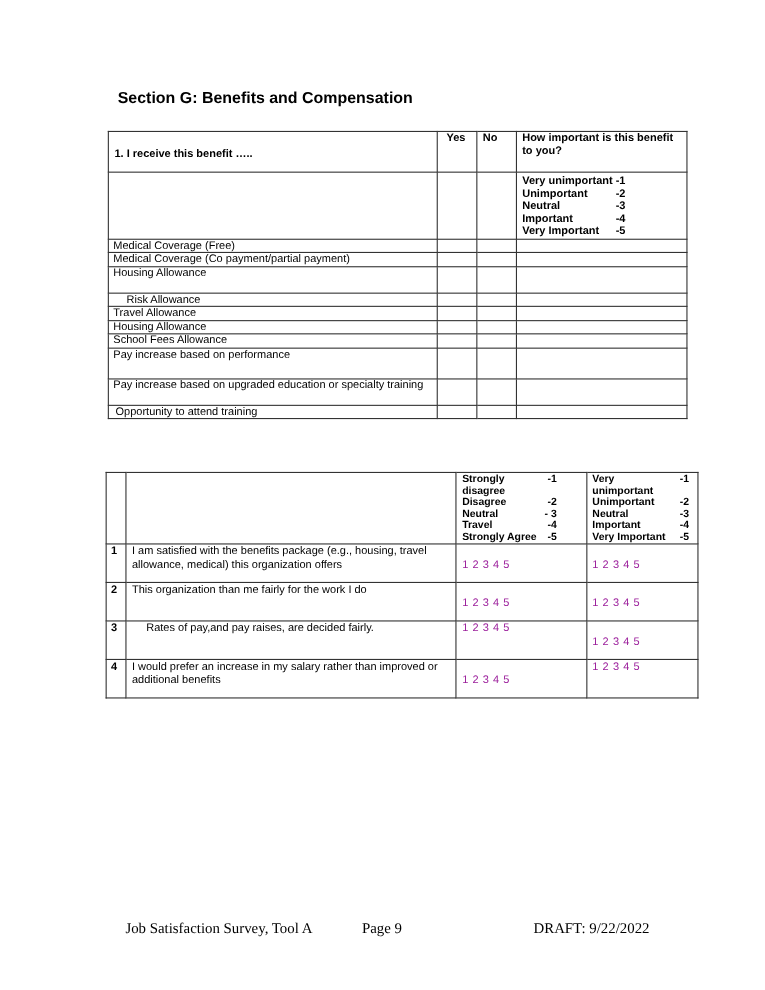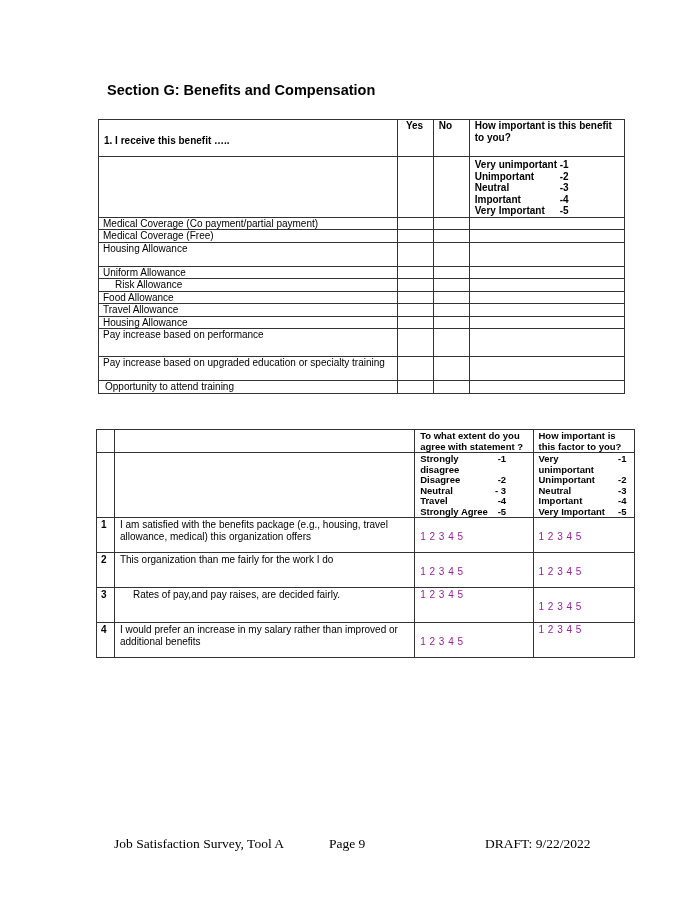--- a/index.html
+++ b/index.html
@@ -60,63 +60,57 @@
             <span>Important</span>
             <span class="v">-4</span>
             <span>Very Important</span>
             <span class="v">-5</span>
           </div>
     </td>
   </tr>
   </tbody>
     <tbody id="t1body">
       <tr style="height:12px">
+        <td style="padding-left:4px;line-height:11.5px">Medical Coverage (Free)</td>
+        <td></td>
+        <td></td>
+        <td></td>
+      </tr>
+      <tr style="height:12px">
         <td style="padding-left:4px;line-height:11.5px">Medical Coverage (Co payment/partial payment)</td>
-        <td></td>
-        <td></td>
-        <td></td>
-      </tr>
-      <tr style="height:12px">
-        <td style="padding-left:4px;line-height:11.5px">Medical Coverage (Free)</td>
         <td></td>
         <td></td>
         <td></td>
       </tr>
       <tr style="height:24px">
         <td style="padding-left:4px;line-height:11.5px">Housing Allowance</td>
         <td></td>
         <td></td>
         <td></td>
       </tr>
       <tr style="height:12px">
-        <td style="padding-left:4px;line-height:11.5px">Uniform Allowance</td>
-        <td></td>
-        <td></td>
-        <td></td>
-      </tr>
-      <tr style="height:12px">
         <td style="padding-left:16px;line-height:11.5px">Risk Allowance</td>
         <td></td>
         <td></td>
         <td></td>
       </tr>
       <tr style="height:12px">
-        <td style="padding-left:4px;line-height:11.5px">Food Allowance</td>
-        <td></td>
-        <td></td>
-        <td></td>
-      </tr>
-      <tr style="height:12px">
         <td style="padding-left:4px;line-height:11.5px">Travel Allowance</td>
         <td></td>
         <td></td>
         <td></td>
       </tr>
       <tr style="height:12px">
         <td style="padding-left:4px;line-height:11.5px">Housing Allowance</td>
+        <td></td>
+        <td></td>
+        <td></td>
+      </tr>
+      <tr style="height:12px">
+        <td style="padding-left:4px;line-height:11.5px">School Fees Allowance</td>
         <td></td>
         <td></td>
         <td></td>
       </tr>
       <tr style="height:28px">
         <td style="padding-left:4px;line-height:11.5px">Pay increase based on performance</td>
         <td></td>
         <td></td>
         <td></td>
       </tr>
@@ -136,26 +130,20 @@
 </table>
 
 <table id="t2">
   <colgroup>
       <col class="n1">
       <col class="n2">
       <col class="n3">
       <col class="n4">
     </colgroup>
   <tbody>
-      <tr class="hdr" style="height:22px">
-    <td></td>
-        <td></td>
-    <td class="b" style="padding-left:5px">To what extent do you agree with  statement ?</td>
-    <td class="b" style="padding-left:5px">How important is this factor to you?</td>
-  </tr>
   <tr style="height:53px">
     <td></td>
         <td></td>
     <td style="padding-left:5px;padding-top:1px">
       <div class="scale" style="grid-template-columns: 74px 12px;font-size:9.5px;line-height:10.5px;" id="scale2a">
             <span>Strongly disagree</span>
             <span class="v">-1</span>
             <span>Disagree</span>
             <span class="v">-2</span>
             <span>Neutral</span>

